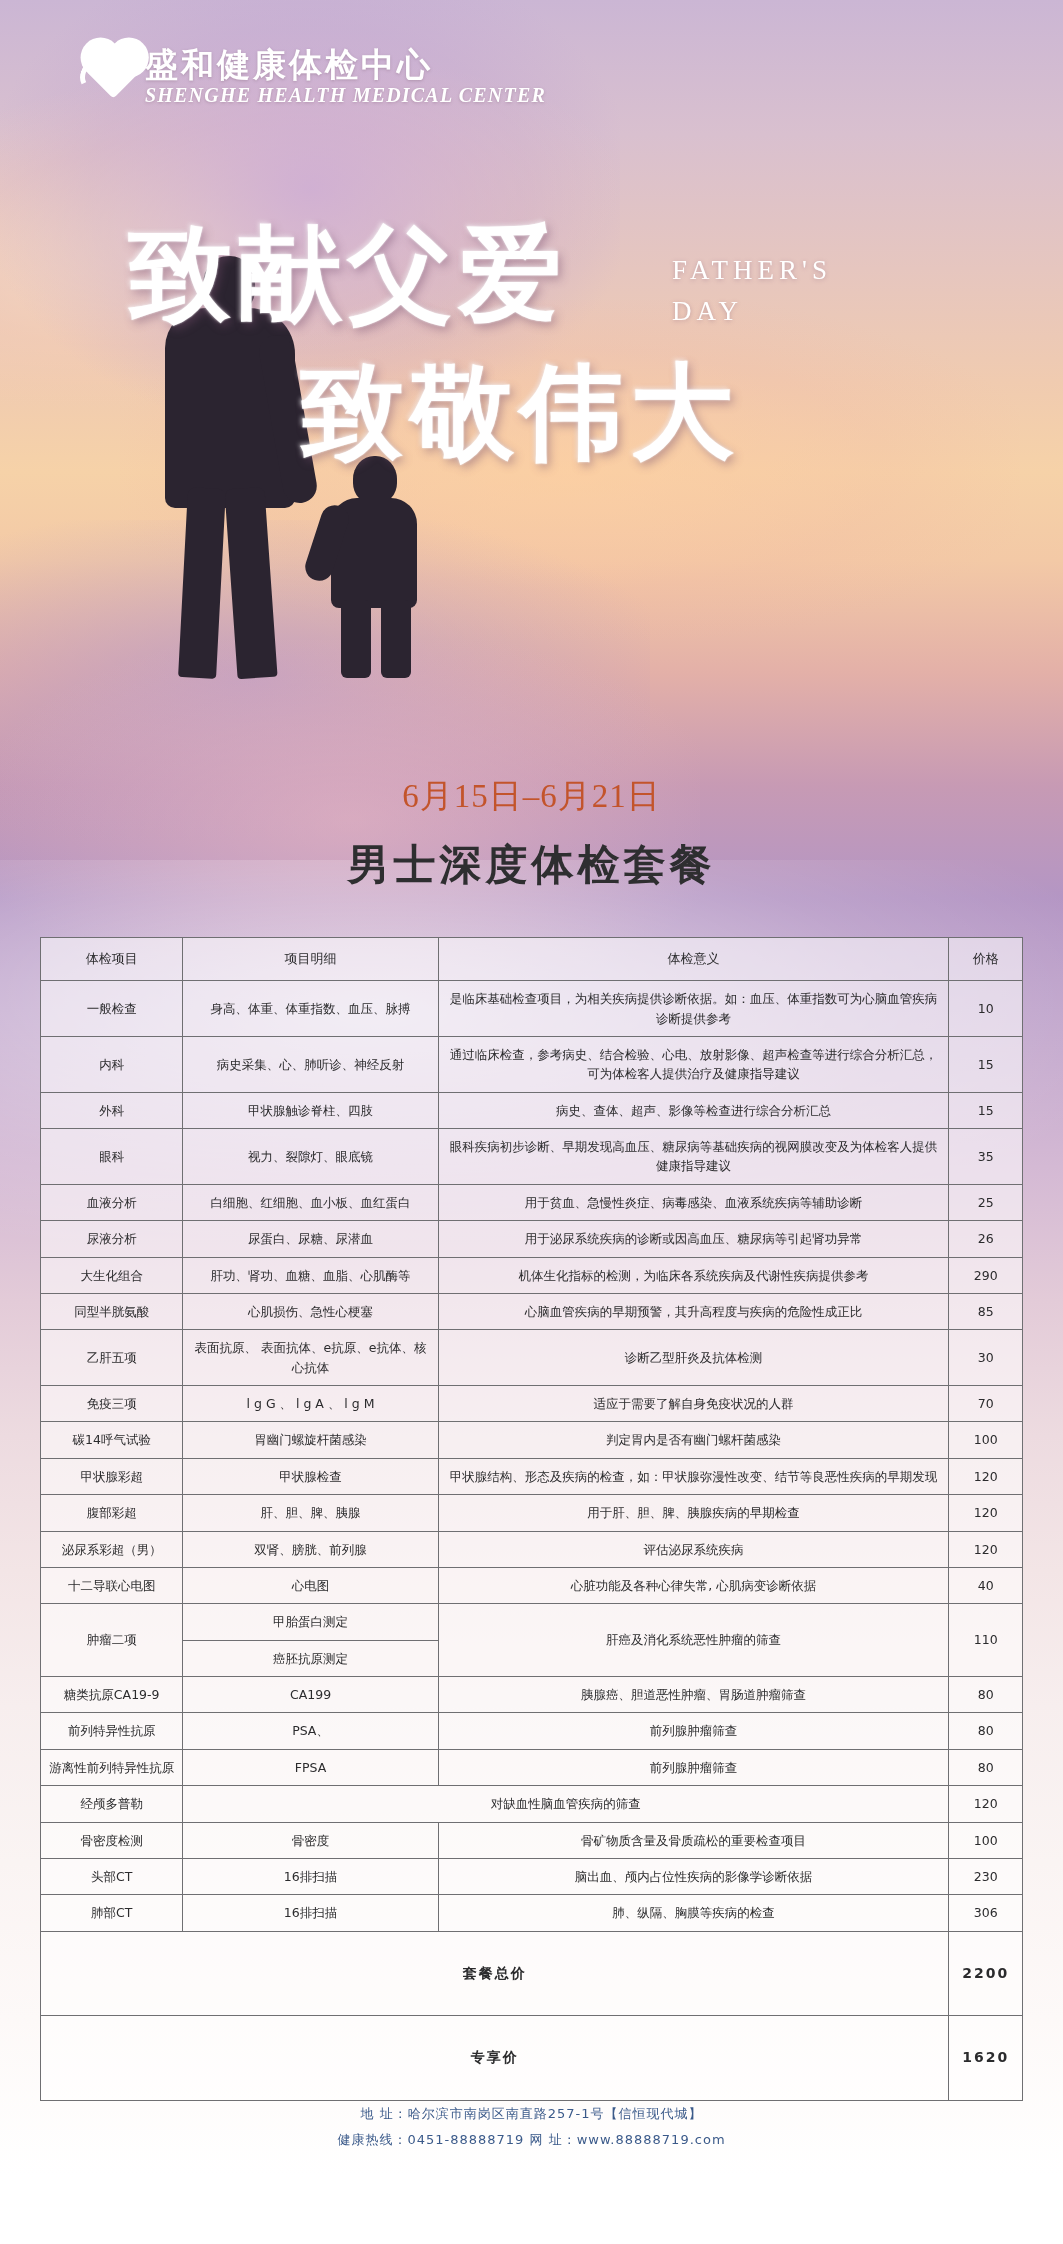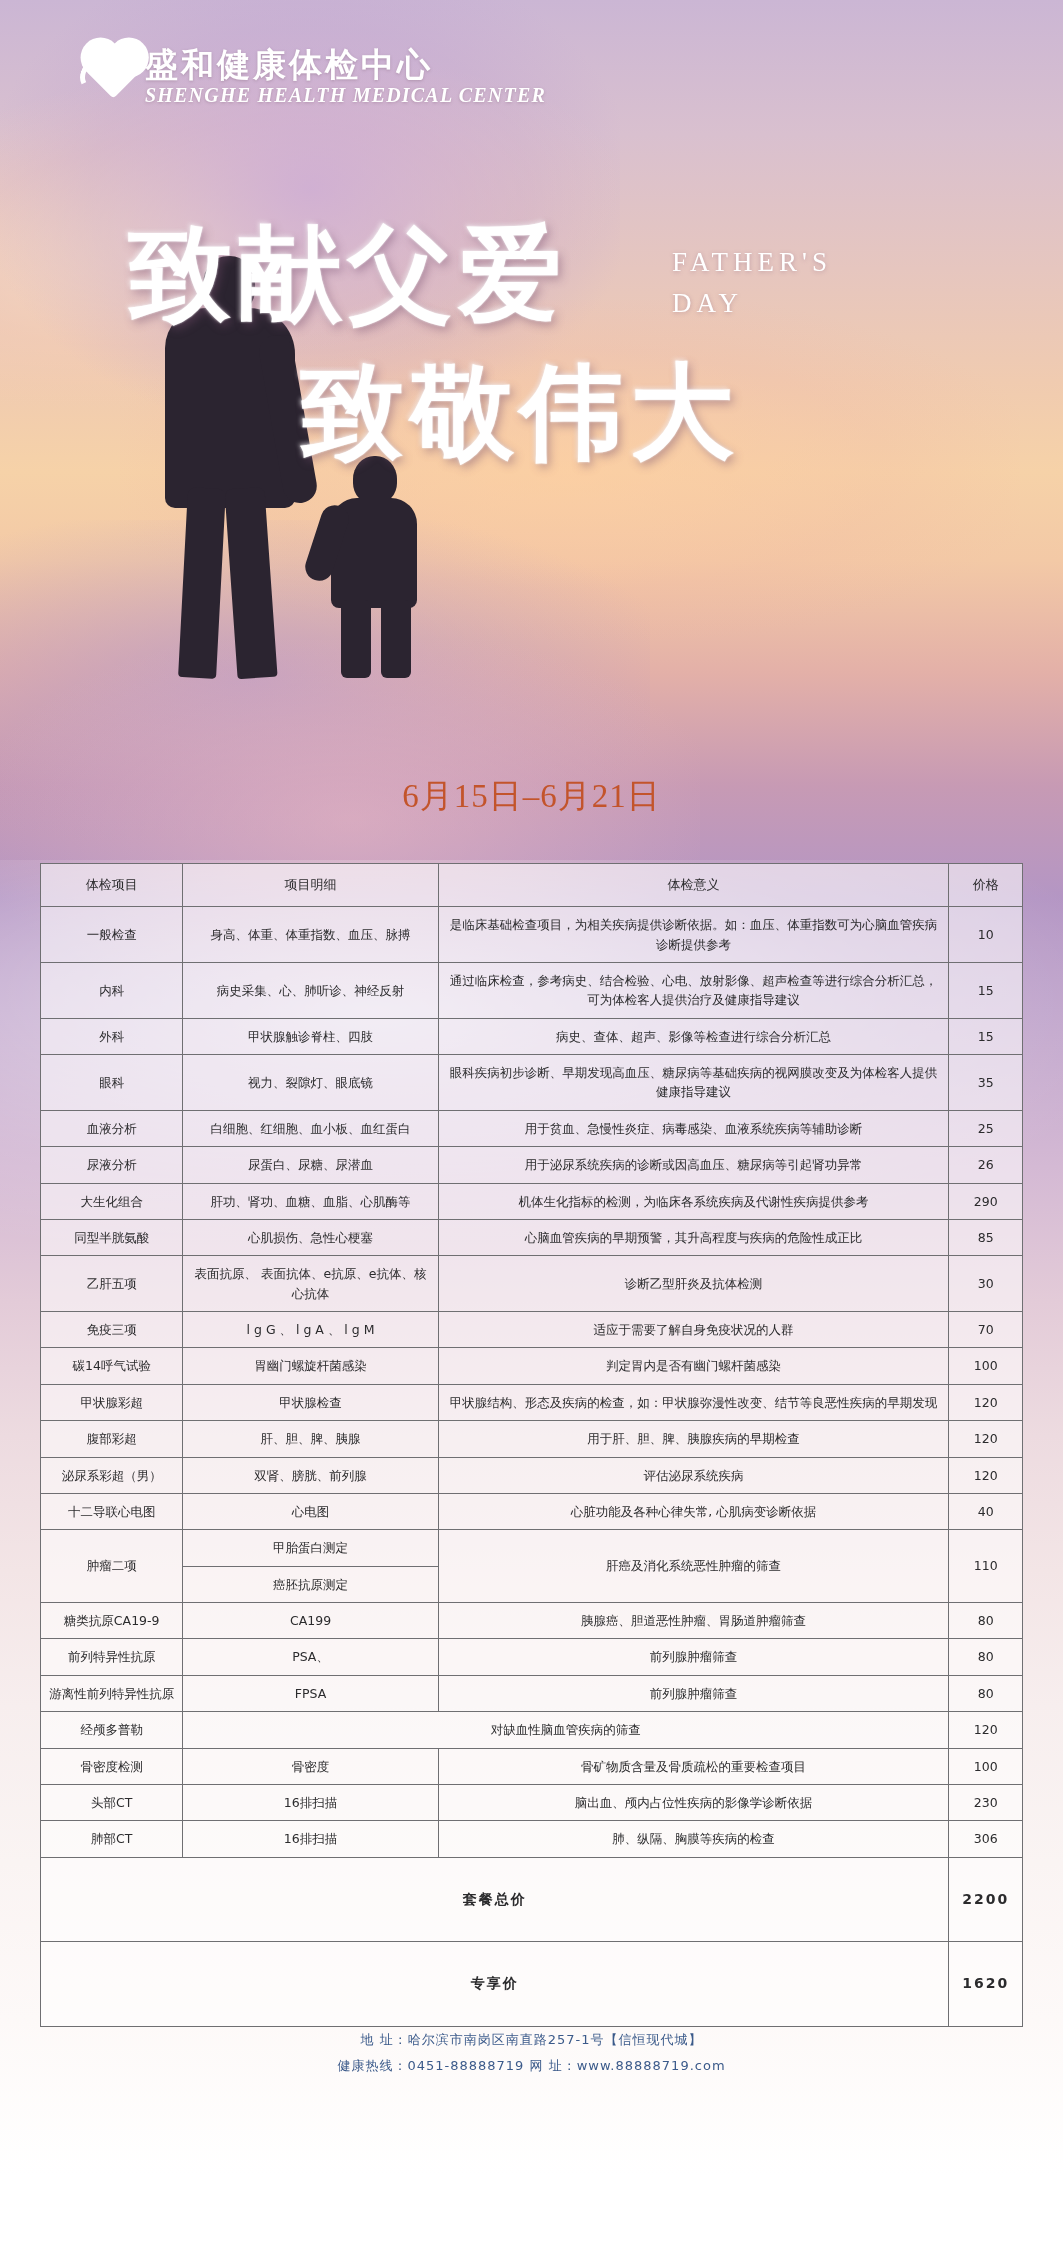--- a/index.html
+++ b/index.html
@@ -130,21 +130,21 @@
   .hero-title-1 {
     left: 128px; top: 100px;
     font-size: 104px; letter-spacing: 6px;
   }
   .hero-title-2 {
     left: 300px; top: 238px;
     font-size: 104px; letter-spacing: 6px;
   }
   .hero-en {
     position: absolute;
-    left: 672px; top: 136px;
+    left: 672px; top: 144px;
     color: #ffffff;
     font-family: "Liberation Serif", serif;
     font-size: 27px;
     letter-spacing: 5px;
     line-height: 1.5;
     text-shadow: 0 1px 4px rgba(130,90,120,.4);
   }
   
   .silhouette { position:absolute; left:145px; top:150px; width:360px; height:420px; }
   .sil-dad-head { position:absolute; left:58px; top:0px; width:52px; height:58px; background:#2b2430; border-radius:48% 48% 42% 42%; }
@@ -264,20 +264,21 @@
     </div>
     <div class="hero-title-1">致献父爱</div>
     <div class="hero-title-2">致敬伟大</div>
     <div class="hero-en">
       <div>FATHER'S</div>
       <div>DAY</div>
     </div>
   </div>
 
   <div class="date-line">6月15日–6月21日</div>
+  <div class="package-title">男士深度体检套餐</div>
 
   <div class="table-wrap">
     <table class="pricelist">
       <colgroup>
         <col class="c-item">
           <col class="c-detail">
           <col class="c-mean">
           <col class="c-price">
       </colgroup>
       <thead>

